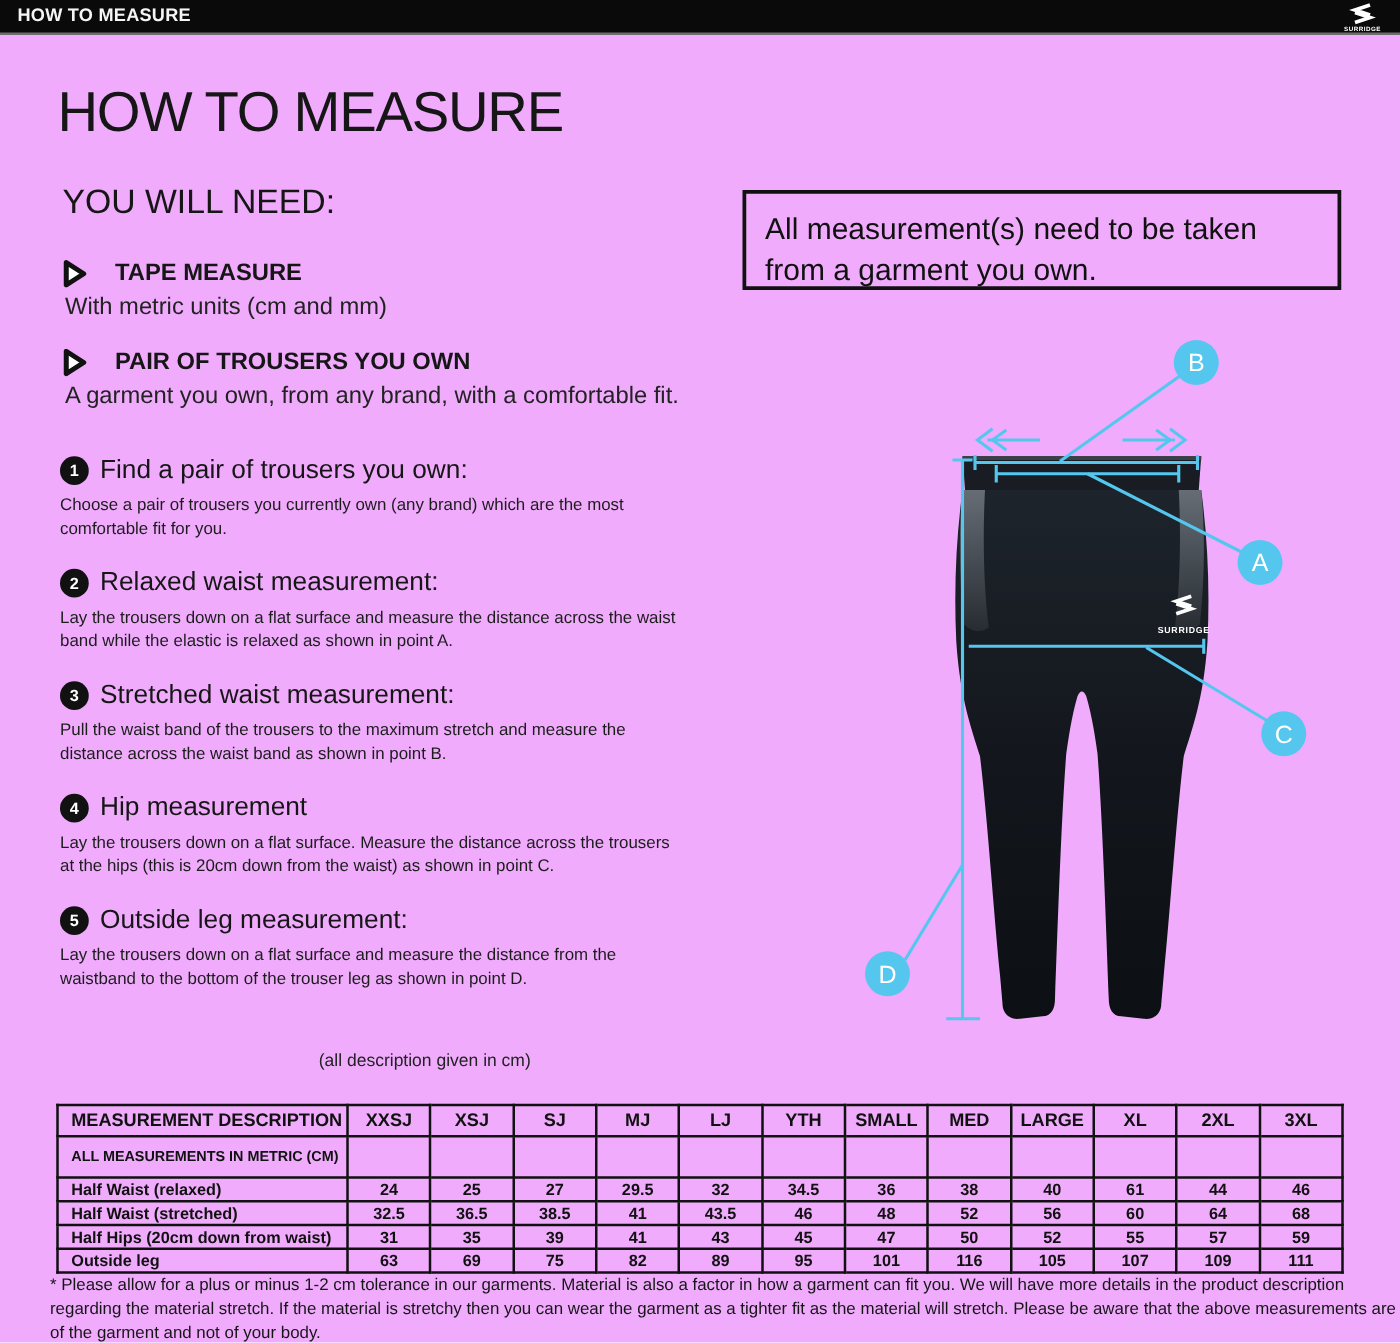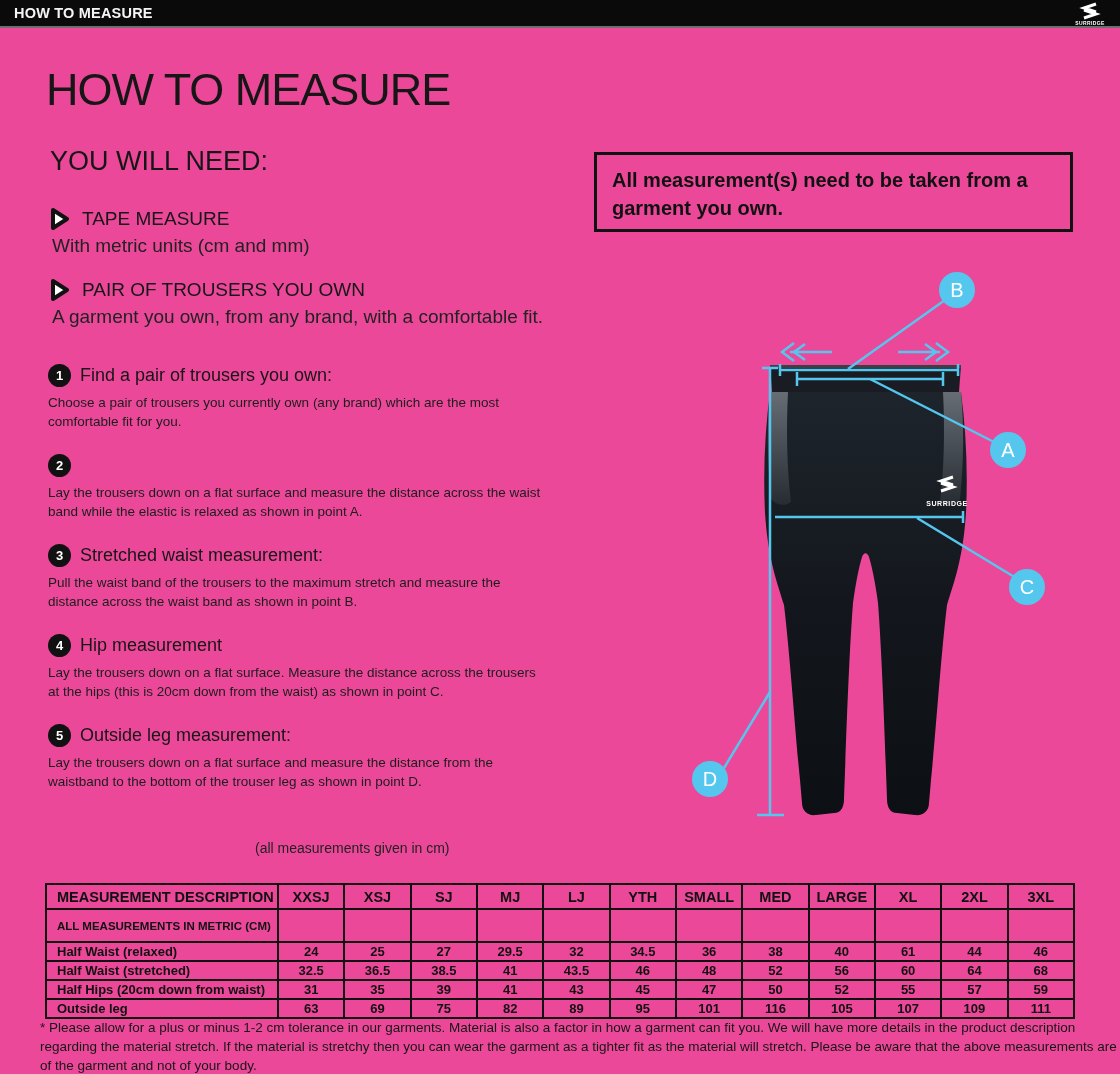--- a/index.html
+++ b/index.html
@@ -1,48 +1,48 @@
 <!DOCTYPE html>
 <html><head>
 <meta charset="utf-8">
 <style>
   * { margin:0; padding:0; box-sizing:border-box; }
   html,body { background:#fff; }
   body { font-family:"Liberation Sans", sans-serif; color:#1a1a1a; }
-  .page { position:relative; width:1120px; height:1074px; background:#ec4899; overflow:hidden; }
+  .page { position:relative; width:1120px; height:1074px; background:#f0abfc; overflow:hidden; }
 
   
   .topbar { position:absolute; left:0; top:0; width:1120px; height:28px; background:#0a0a0a;
             border-bottom:2px solid #6e6e6e; display:flex; align-items:center; }
   .topbar-title { color:#f5f5f5; font-size:14.5px; font-weight:700; letter-spacing:.2px; margin-left:14px; }
   .topbar-logo { position:absolute; right:10px; top:1px; width:40px; height:26px; }
   .topbar-logo text { fill:#fff; font-family:"Liberation Sans",sans-serif; font-weight:700; }
 
   
   .h1 { position:absolute; left:46px; top:64px; font-size:45px; font-weight:400; letter-spacing:-1px; color:#161616; }
   .h2 { position:absolute; left:50px; top:146px; font-size:27px; font-weight:400; color:#161616; }
 
   
   .need { position:absolute; left:50px; }
-  .need .row { display:flex; align-items:center; gap:12px; }
+  .need .row { display:flex; align-items:center; gap:22px;font-weight:bold; }
   .need .label { font-size:19px; color:#161616; }
   .need .note { font-size:19px; color:#222; margin-top:5px; margin-left:2px; }
   .tri { width:20px; height:22px; display:block; }
 
   
   .notebox { position:absolute; left:594px; top:152px; width:479px; height:80px;
              border:3px solid #111; padding:12px 15px; }
-  .notebox p { font-size:20px; font-weight:700; line-height:1.38; color:#111; }
+  .notebox p { font-size:24px; font-weight:400; line-height:1.38; color:#111; }
 
   
   .step { position:absolute; left:48px; width:500px; }
   .step-head { display:flex; align-items:center; gap:9px; }
   .badge { width:23px; height:23px; border-radius:50%; background:#111; color:#fff;
            font-size:13px; font-weight:700; display:flex; align-items:center; justify-content:center; flex:0 0 23px; }
-  .step-title { font-size:18px; color:#161616; }
+  .step-title { font-size:21px; color:#161616; }
   .step-body { margin-top:7px; font-size:13.5px; line-height:1.4; color:#1c1c1c; width:500px; }
 
   
   .h3 { position:absolute; left:46px; top:826px; font-size:30px; font-weight:400; color:#161616; }
   .h3-sub { position:absolute; left:255px; top:840px; font-size:14px; color:#222; }
 
   table.size { position:absolute; left:45px; top:883px; width:1030px; border-collapse:collapse;
                table-layout:fixed; }
   table.size col.c0 { width:232px; }
   table.size th, table.size td { border:2px solid #111; font-size:13px; font-weight:700;
@@ -104,20 +104,21 @@
     <div class="step-head">
       <span class="badge">1</span>
       <span class="step-title">Find a pair of trousers you own:</span>
     </div>
     <div class="step-body">Choose a pair of trousers you currently own (any brand) which are the most comfortable fit for you.</div>
   </div>
 
   <div class="step" style="top:454px;">
     <div class="step-head">
       <span class="badge">2</span>
+      <span class="step-title">Relaxed waist measurement:</span>
     </div>
     <div class="step-body">Lay the trousers down on a flat surface and measure the distance across the waist band while the elastic is relaxed as shown in point A.</div>
   </div>
 
   <div class="step" style="top:544px;">
     <div class="step-head">
       <span class="badge">3</span>
       <span class="step-title">Stretched waist measurement:</span>
     </div>
     <div class="step-body">Pull the waist band of the trousers to the maximum stretch and measure the distance across the waist band as shown in point B.</div>
@@ -218,21 +219,21 @@
       <text class="cyan-text" x="267" y="42" text-anchor="middle">B</text>
       <circle cx="318" cy="195" r="18" fill="#55C7EF"></circle>
       <text class="cyan-text" x="318" y="202" text-anchor="middle">A</text>
       <circle cx="337" cy="332" r="18" fill="#55C7EF"></circle>
       <text class="cyan-text" x="337" y="339" text-anchor="middle">C</text>
       <circle cx="20" cy="524" r="18" fill="#55C7EF"></circle>
       <text class="cyan-text" x="20" y="531" text-anchor="middle">D</text>
     </g>
   </svg>
 
-  <div class="h3-sub">(all measurements given in cm)</div>
+  <div class="h3-sub">(all description given in cm)</div>
 
   <table class="size">
     <colgroup>
       <col class="c0">
         <col>
         <col>
         <col>
         <col>
         <col>
         <col>

